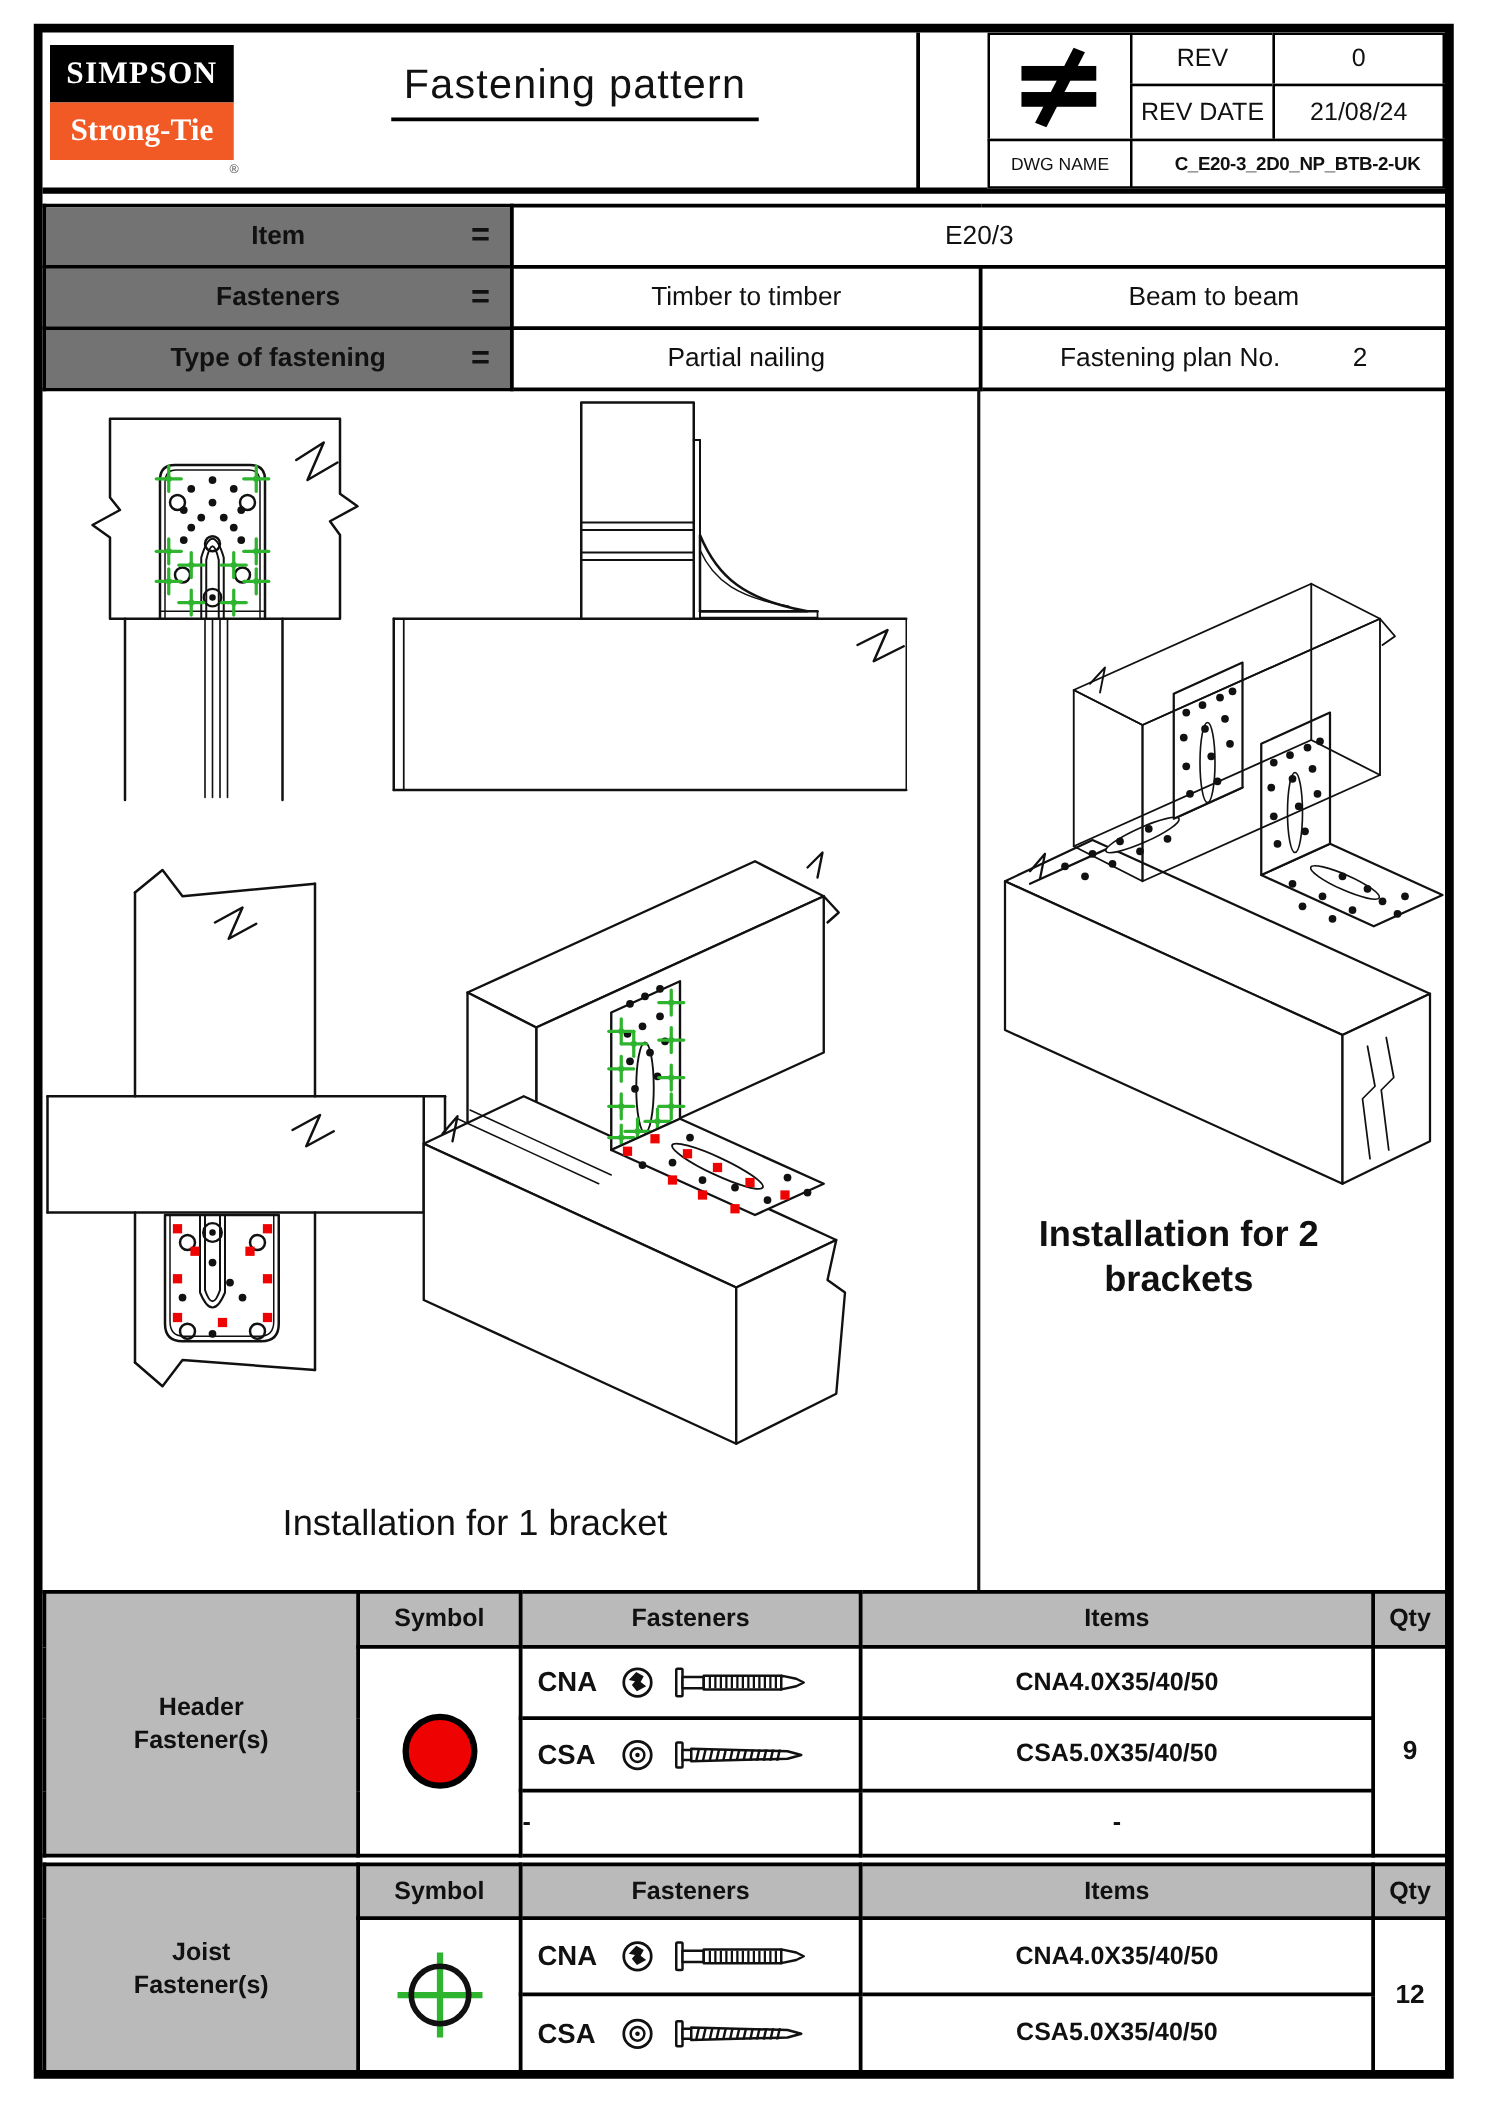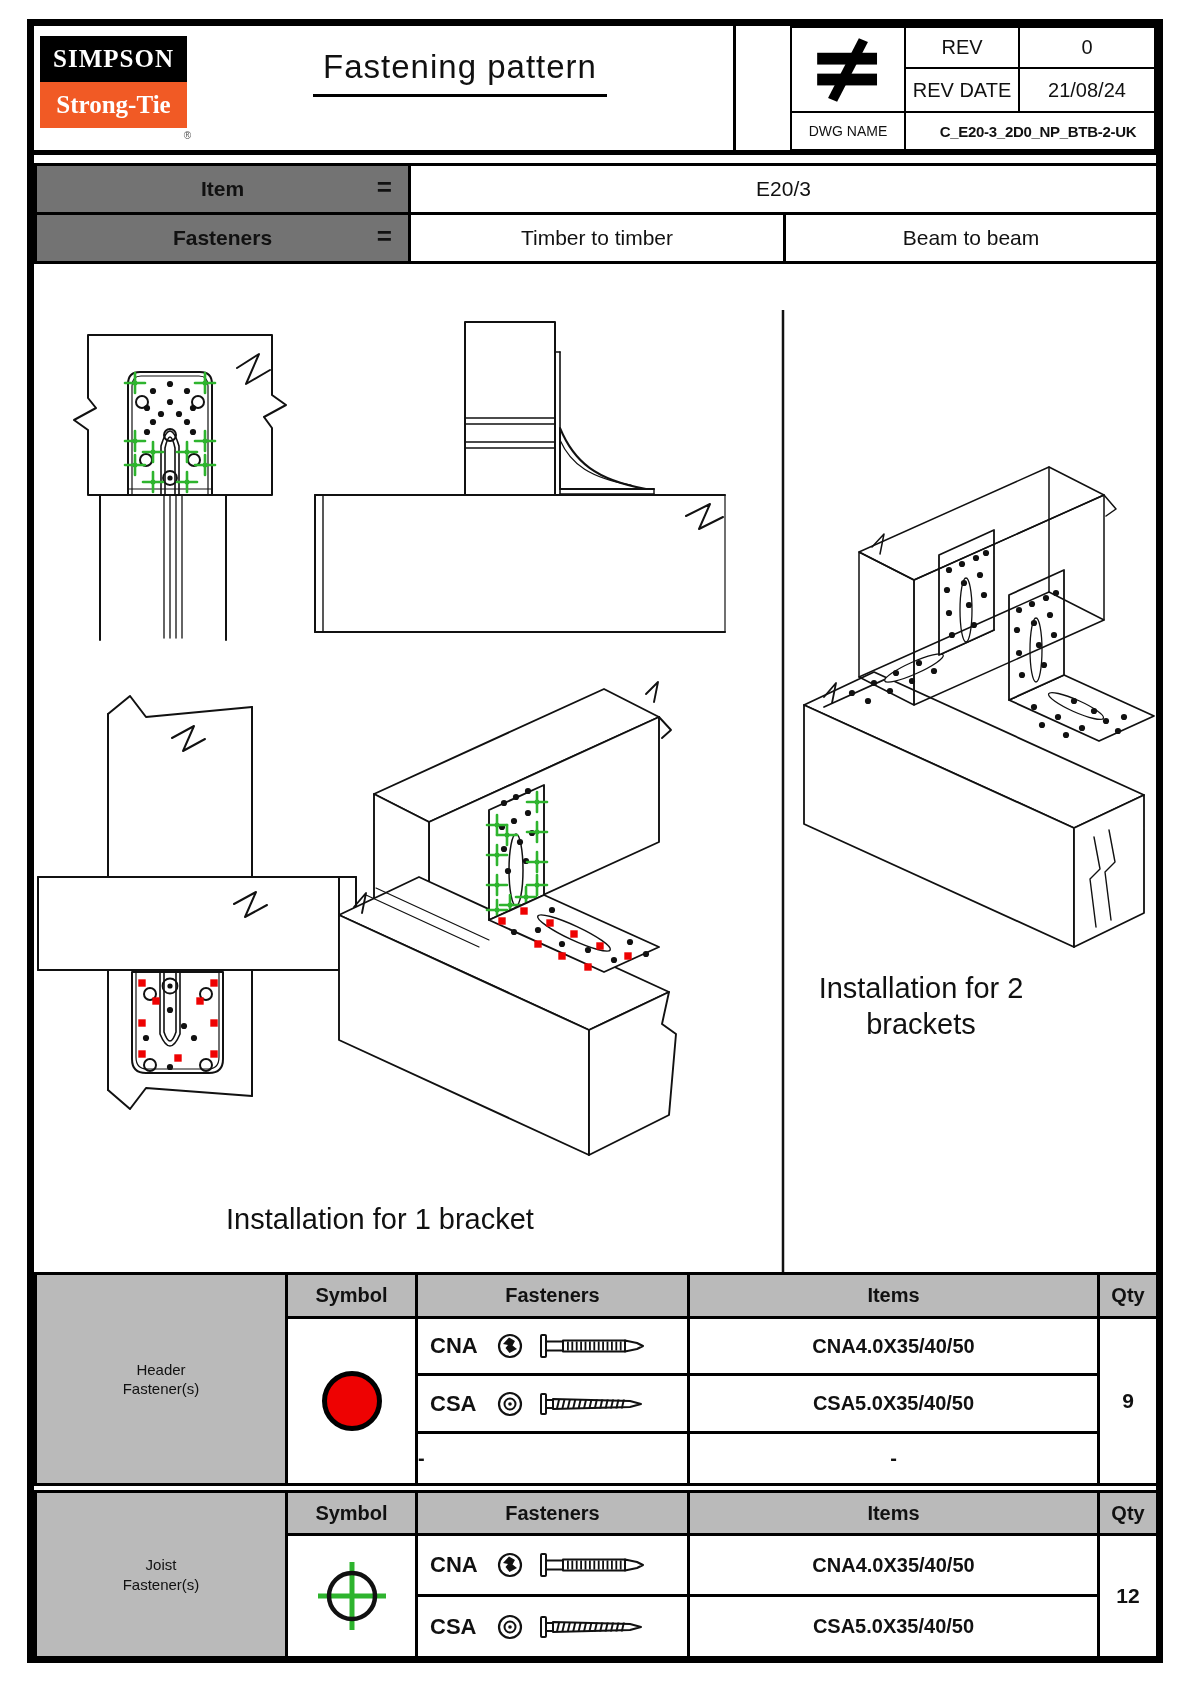--- a/index.html
+++ b/index.html
@@ -32,27 +32,27 @@
   table{border-collapse:collapse;}
   .itable{position:absolute;left:34px;top:163px;width:1122px;table-layout:fixed;}
   .itable td{border:3px solid #000;height:46px;font-size:21px;text-align:center;vertical-align:middle;padding:0;}
   .itable td.ilbl{background:#737373;font-weight:bold;position:relative;}
   .itable .eq{position:absolute;right:16px;top:50%;transform:translateY(-54%);font-size:26px;font-weight:bold;}
   .plan-flex{display:flex;align-items:center;justify-content:center;gap:58px;}
 
   
   .cap{font-size:29px;text-align:center;}
   .cap1{left:100px;top:1203px;width:560px;}
-  .cap2{left:771px;top:970px;width:300px;line-height:1.25;}
+  .cap2{left:793px;top:970px;width:300px;line-height:1.25;font-weight:bold;}
 
   
   .ftable{position:absolute;left:34px;width:1122px;table-layout:fixed;}
   .ftable td{border:3px solid #000;padding:0;vertical-align:middle;}
   .ftable .hd{background:#bababa;font-weight:bold;font-size:20px;text-align:center;}
-  .ftable .lbl{background:#bababa;font-weight:normal;font-size:15px;text-align:center;line-height:1.3;}
+  .ftable .lbl{background:#bababa;font-weight:bold;font-size:20px;text-align:center;line-height:1.3;}
   .ftable .icell{font-weight:bold;font-size:20px;text-align:center;}
   .ftable .qcell{font-weight:bold;font-size:21px;text-align:center;}
   .fcell{display:flex;align-items:center;gap:14px;padding-left:12px;font-weight:bold;font-size:22px;}
   .fcode{min-width:52px;}
   .dashcell{font-weight:bold;font-size:20px;padding-left:14px;}
   .redcircle{width:50px;height:50px;border-radius:50%;background:#ee0202;border:5px solid #000;margin:0 auto;}
   .symwrap{display:flex;align-items:center;justify-content:center;}
 </style>
 </head>
 <body>
@@ -103,20 +103,33 @@
       </td>
       <td colspan="2">E20/3</td>
     </tr>
     <tr>
       <td class="ilbl">
         <span>Fasteners</span>
         <span class="eq">=</span>
       </td>
       <td>Timber to timber</td>
       <td>Beam to beam</td>
+    </tr>
+    <tr>
+      <td class="ilbl">
+        <span>Type of fastening</span>
+        <span class="eq">=</span>
+      </td>
+      <td>Partial nailing</td>
+      <td>
+        <div class="plan-flex">
+          <span>Fastening plan No.</span>
+          <span>2</span>
+        </div>
+      </td>
     </tr>
   </tbody>
     </table>
 
   <svg viewBox="0 0 1122 962" width="1122" height="962" style="position:absolute;left:34px;top:310px;">
     <defs>
       <g id="gx" stroke="#2eb42e" stroke-width="2.6" stroke-linecap="round">
         <line x1="-10" y1="0" x2="10" y2="0"></line>
           <line x1="0" y1="-10" x2="0" y2="10"></line>
         <circle r="2.5" fill="#2eb42e" stroke="none"></circle>

